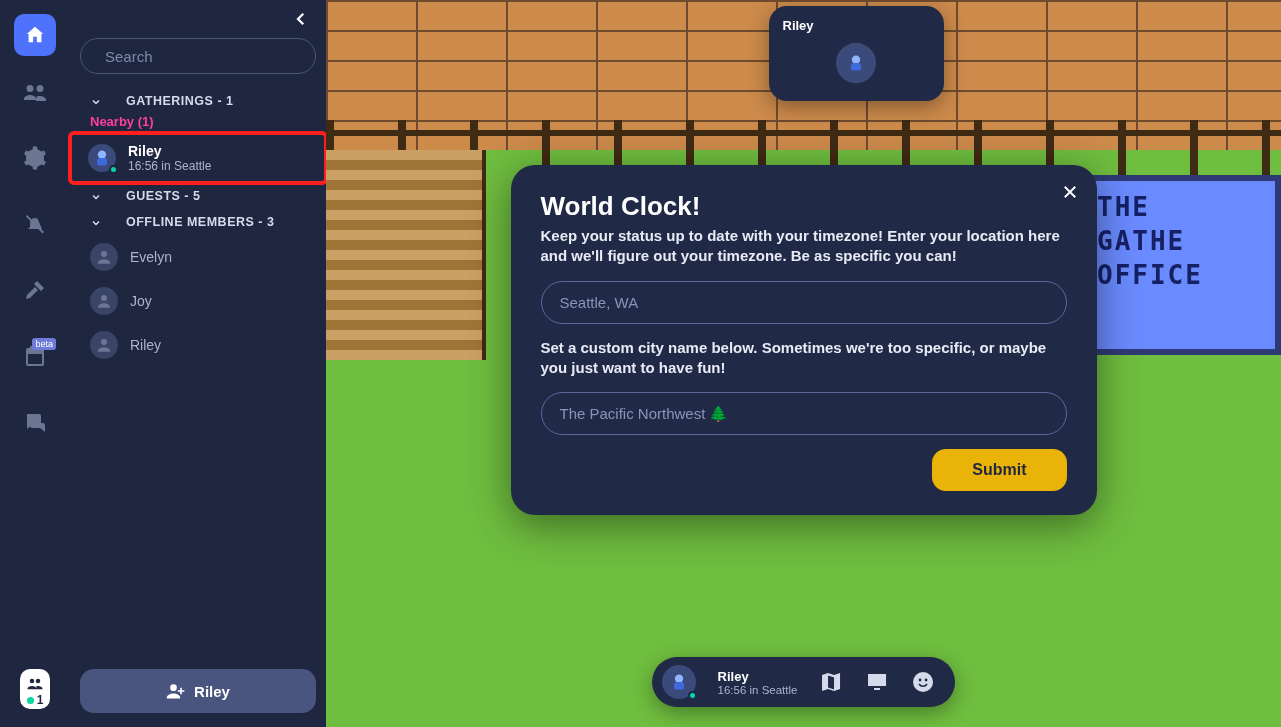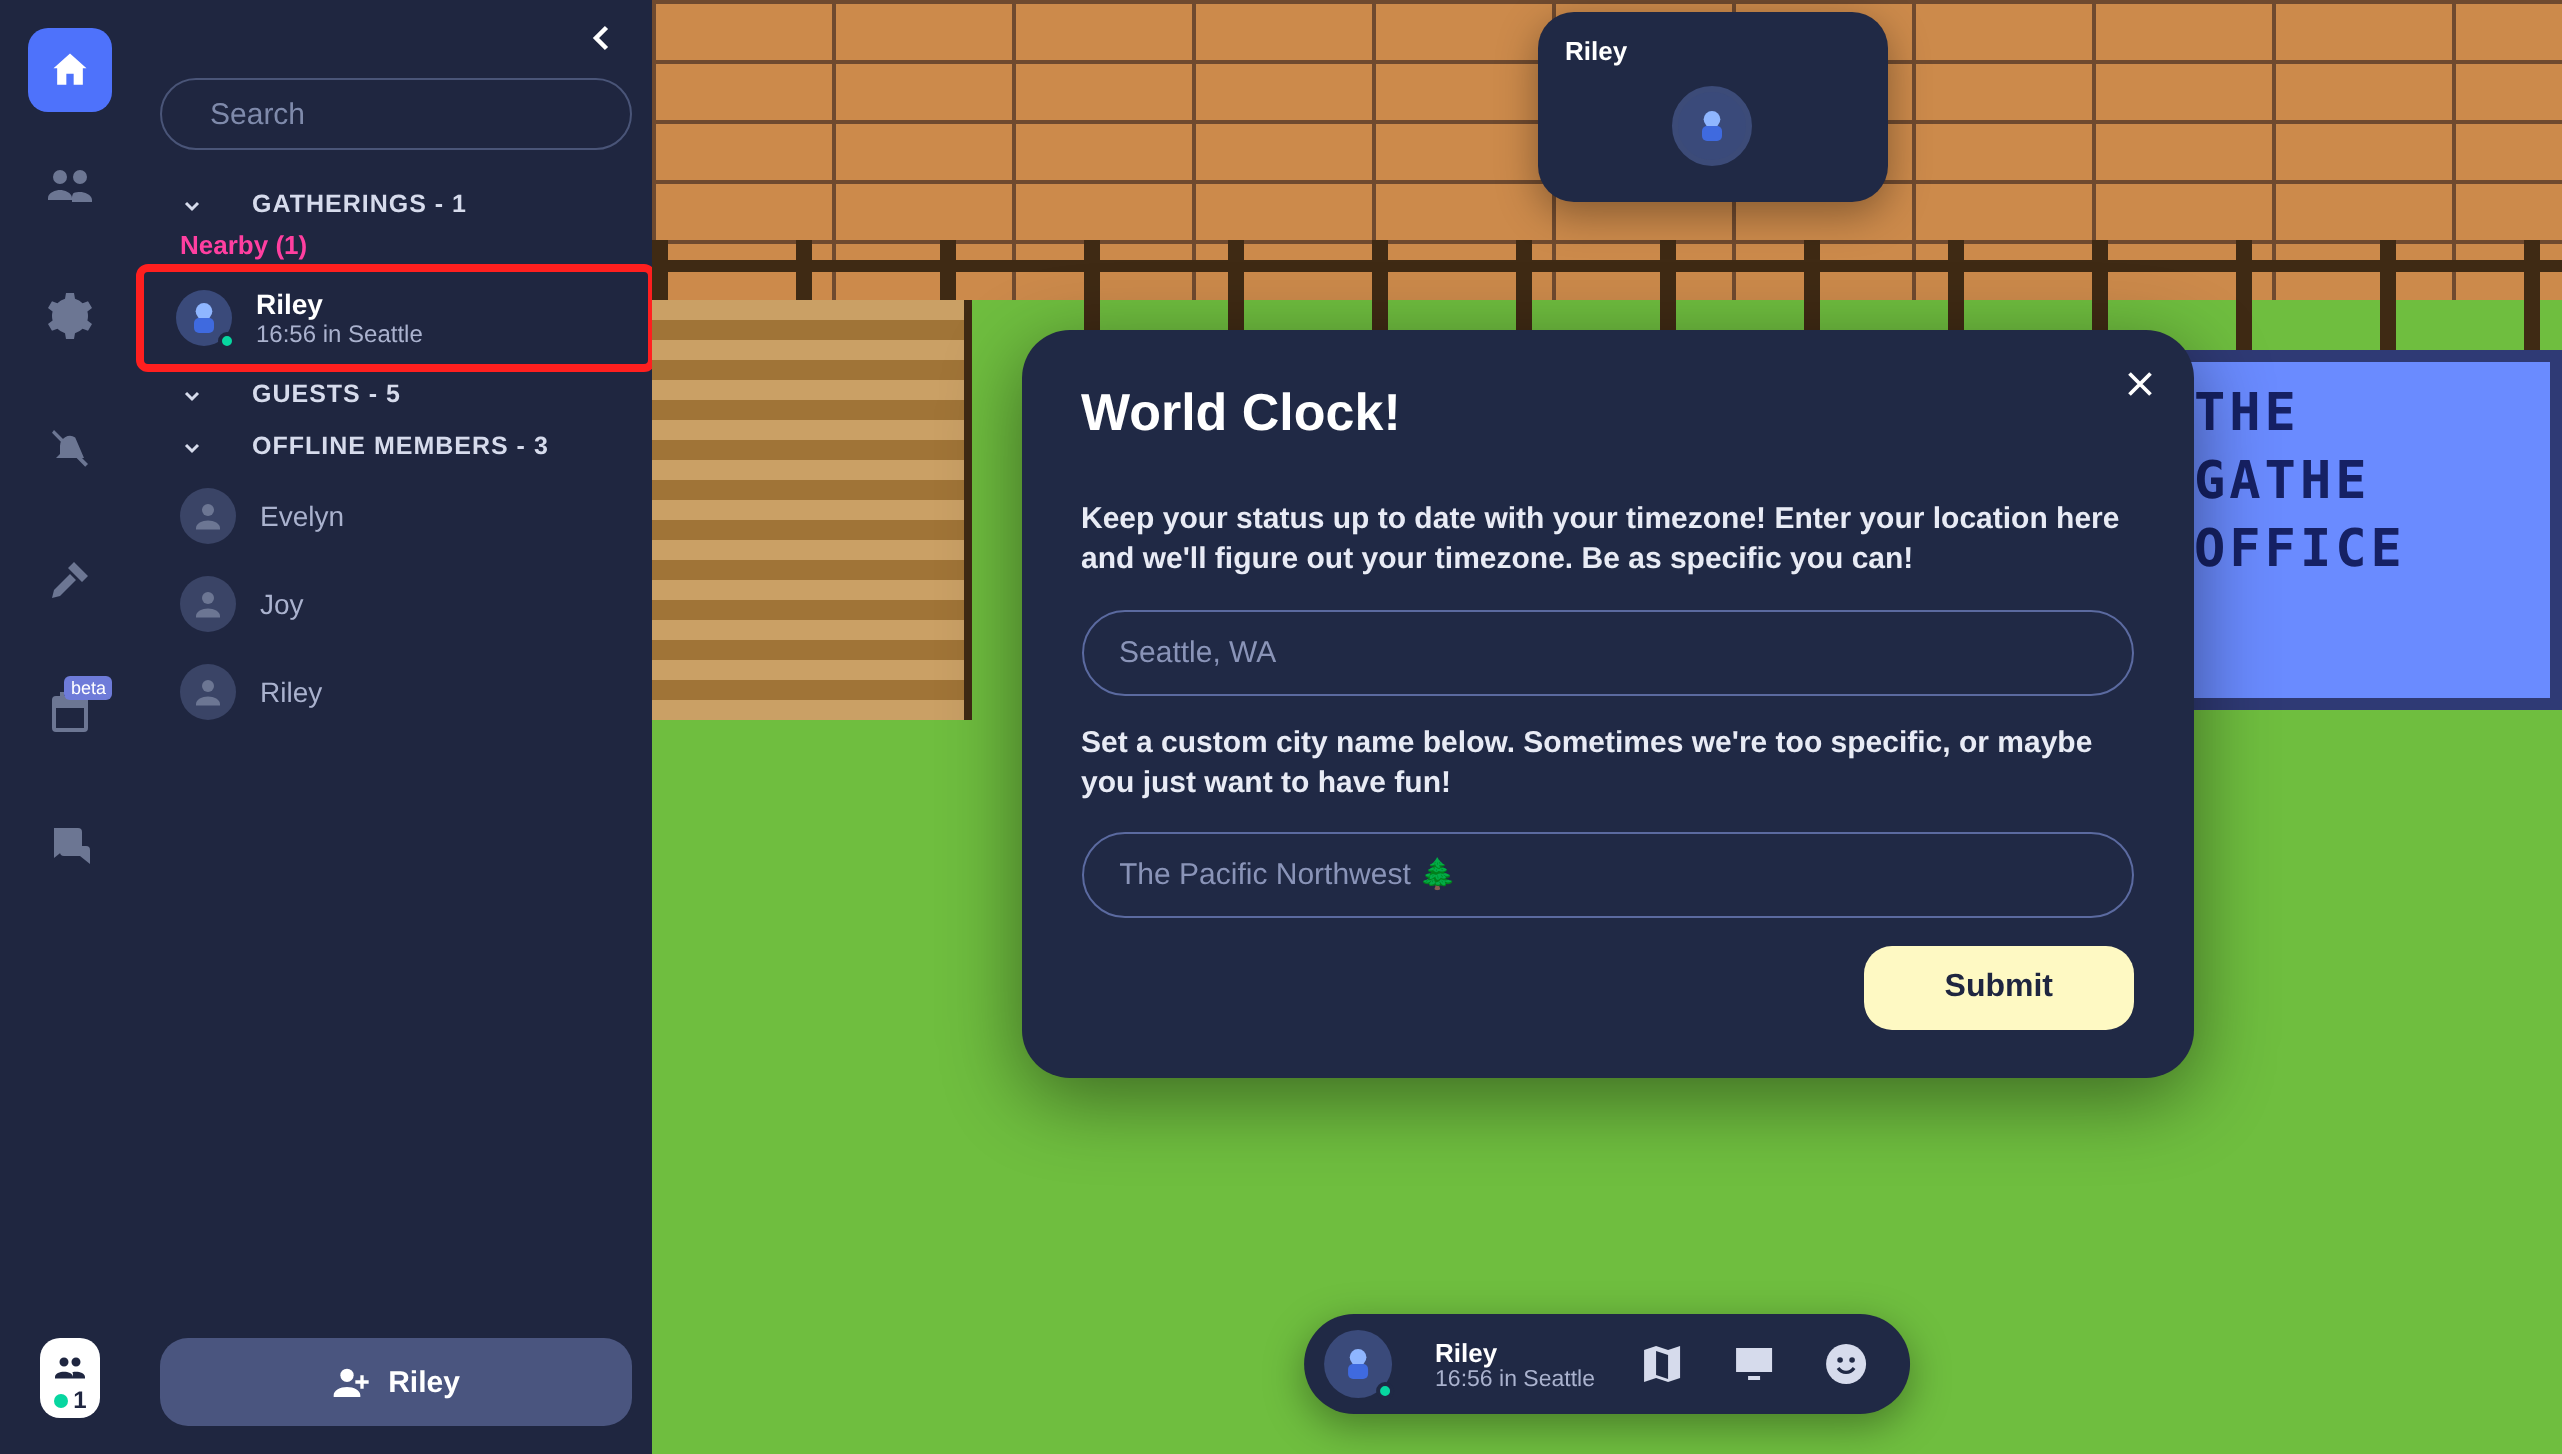--- a/index.html
+++ b/index.html
@@ -56,26 +56,26 @@
   }
   .sign { position:absolute; right:0; top:175px; width:200px; height:180px; background:#6a8bff; border:6px solid #2f3a75; color:#162164; font-family:monospace; font-weight:900; font-size:26px; line-height:1.3; padding:10px 0 0 10px; letter-spacing:2px; }
 
   
   .namecard { position:absolute; top:6px; left:50%; transform:translateX(-35px); background:#202945; border-radius:18px; width:175px; padding:12px 14px 18px 14px; color:#fff; box-shadow:0 6px 20px rgba(0,0,0,.35);}
   .namecard .title { font-weight:800; font-size:13px; }
   .namecard .av { width:40px; height:40px; border-radius:50%; background:#3a4a7a; margin:10px auto 0 auto; border:3px solid #3c4b78; display:flex; align-items:center; justify-content:center;}
 
   
   .modal { position:absolute; top:165px; left:50%; transform:translateX(-50%); width:586px; background:#202945; color:#fff; border-radius:24px; padding:26px 30px 24px 30px; box-shadow:0 10px 40px rgba(0,0,0,.45); }
-  .modal h1 { font-size:26px; font-weight:900; margin-bottom:28px; }
+  .modal h1 { font-size:26px; font-weight:900; margin-bottom:4px; }
   .modal .close { position:absolute; top:18px; right:18px; color:#fff; background:transparent; border:none; font-size:20px;}
   .modal p { font-size:15px; font-weight:600; color:#e8ebf5; line-height:1.35; margin-bottom:14px;}
   .modal input { width:100%; background:transparent; border:1px solid #5b6aa0; border-radius:999px; padding:12px 18px; color:#fff; font-size:15px; outline:none; margin-bottom:14px;}
   .modal input::placeholder { color:#8a94b8; }
-  .submit { background:#fef9c3; color:#1f2640; border:none; border-radius:14px; padding:12px 40px; font-weight:800; font-size:16px; float:right;}
+  .submit { background:#eab308; color:#1f2640; border:none; border-radius:14px; padding:12px 40px; font-weight:800; font-size:16px; float:right;}
 
   
   .dock { position:absolute; bottom:20px; left:50%; transform:translateX(-50%); background:#202945; border-radius:999px; display:flex; align-items:center; padding:8px 20px 8px 10px; gap:22px; color:#fff; box-shadow:0 6px 20px rgba(0,0,0,.35);}
   .dock .av { width:34px; height:34px; border-radius:50%; background:#3a4a7a; position:relative; display:flex; align-items:center; justify-content:center;}
   .dock .av .presence{ width:9px; height:9px; border-radius:50%; background:#07d6a0; border:2px solid #202945; position:absolute; bottom:-1px; right:-1px;}
   .dock .info .n { font-weight:800; font-size:13px; }
   .dock .info .s { font-size:11.5px; color:#aab2ce; }
   .dock .dicon { color:#d6dbec; display:flex; }
   .chevdown { width:12px; height:12px; }
 

